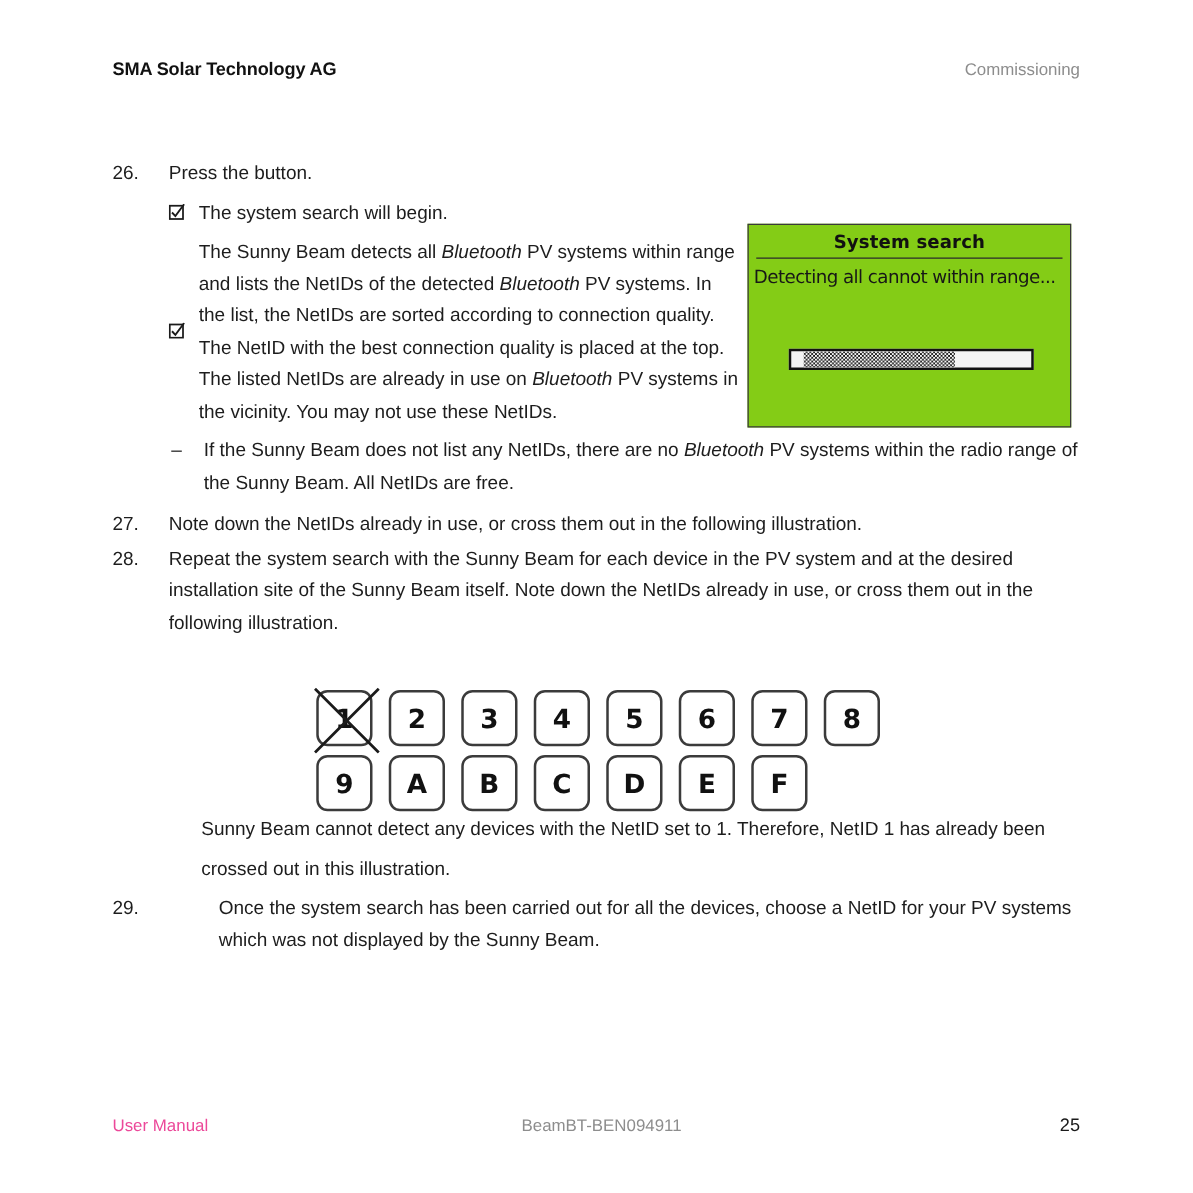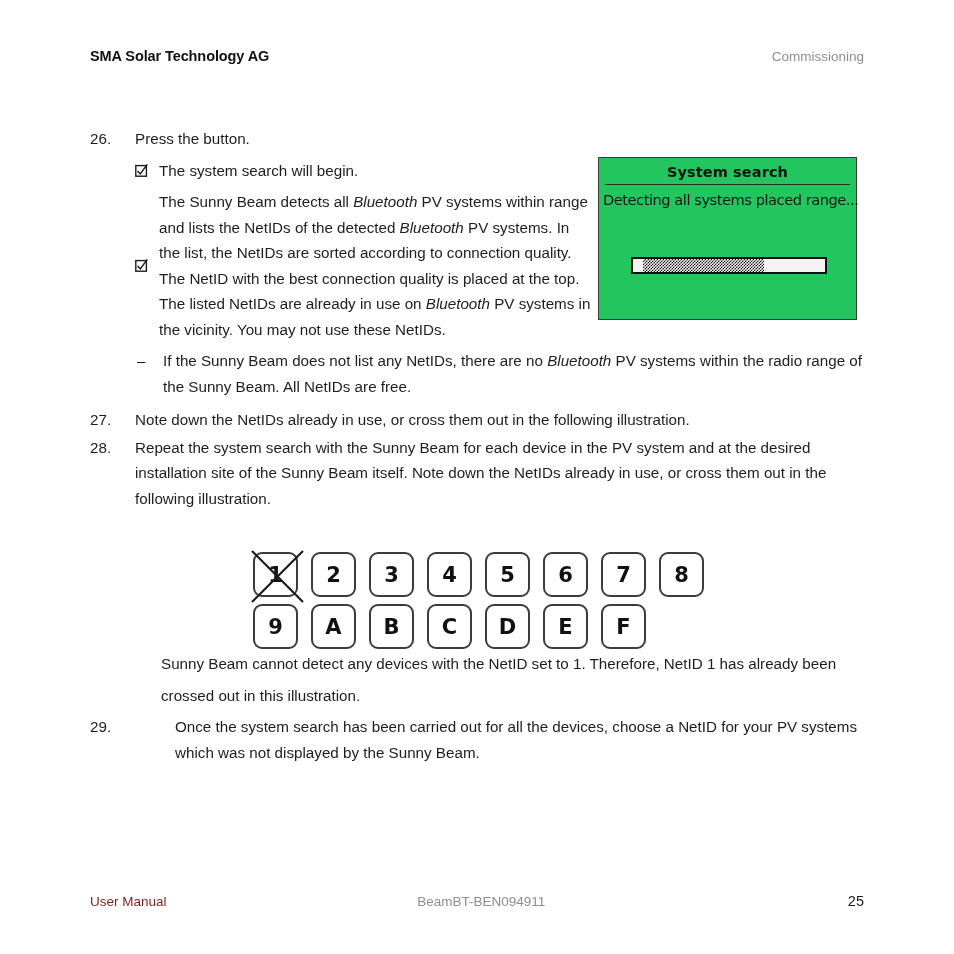--- a/index.html
+++ b/index.html
@@ -126,24 +126,24 @@
 
   i, .ital { font-style: italic; }
 
   
   .narrow { max-width: 435px; }
 
   
   .device-screen {
     position: absolute;
     left: 598px;
-    top: 157px;
+    top: 179px;
     width: 259px;
     height: 163px;
-    background: #22c55e;
+    background: #84cc16;
     border: 1.4px solid #3a3a3a;
     box-sizing: border-box;
   }
   .ds-title {
     text-align: center;
     font-size: 14.5px;
     font-weight: bold;
     color: #111;
     padding-top: 6px;
     letter-spacing: 0.1px;
@@ -231,21 +231,21 @@
   
   .footer {
     position: absolute;
     left: 90px;
     top: 893px;
     width: 774px;
     display: flex;
     align-items: baseline;
     font-size: 13.5px;
   }
-  .footer-left { flex: 0 0 auto; color: #7f1d1d; }
+  .footer-left { flex: 0 0 auto; color: #ec4899; }
   .footer-center {
     flex: 1 1 auto;
     text-align: center;
     color: #8d8d8d;
     padding-right: 40px;
   }
   .footer-right {
     flex: 0 0 auto;
     color: #1a1a1a;
     font-size: 14.5px;
@@ -324,21 +324,21 @@
       <div class="step-body">
         <div class="step-text">Once the system search has been carried out for all the devices, choose a NetID for your PV systems which was not displayed by the Sunny Beam.</div>
       </div>
     </div>
 
   </div>
 
   <div class="device-screen">
     <div class="ds-title">System search</div>
     <div class="ds-rule"></div>
-    <div class="ds-status">Detecting all systems placed range...</div>
+    <div class="ds-status">Detecting all cannot within range...</div>
     <div class="ds-progress-wrap">
       <div class="ds-progress">
         <div class="ds-fill" style="width: 63%;"></div>
       </div>
     </div>
   </div>
 
   <div class="netid-grid">
     <div class="netid-row">
       <div class="netid-cell">

